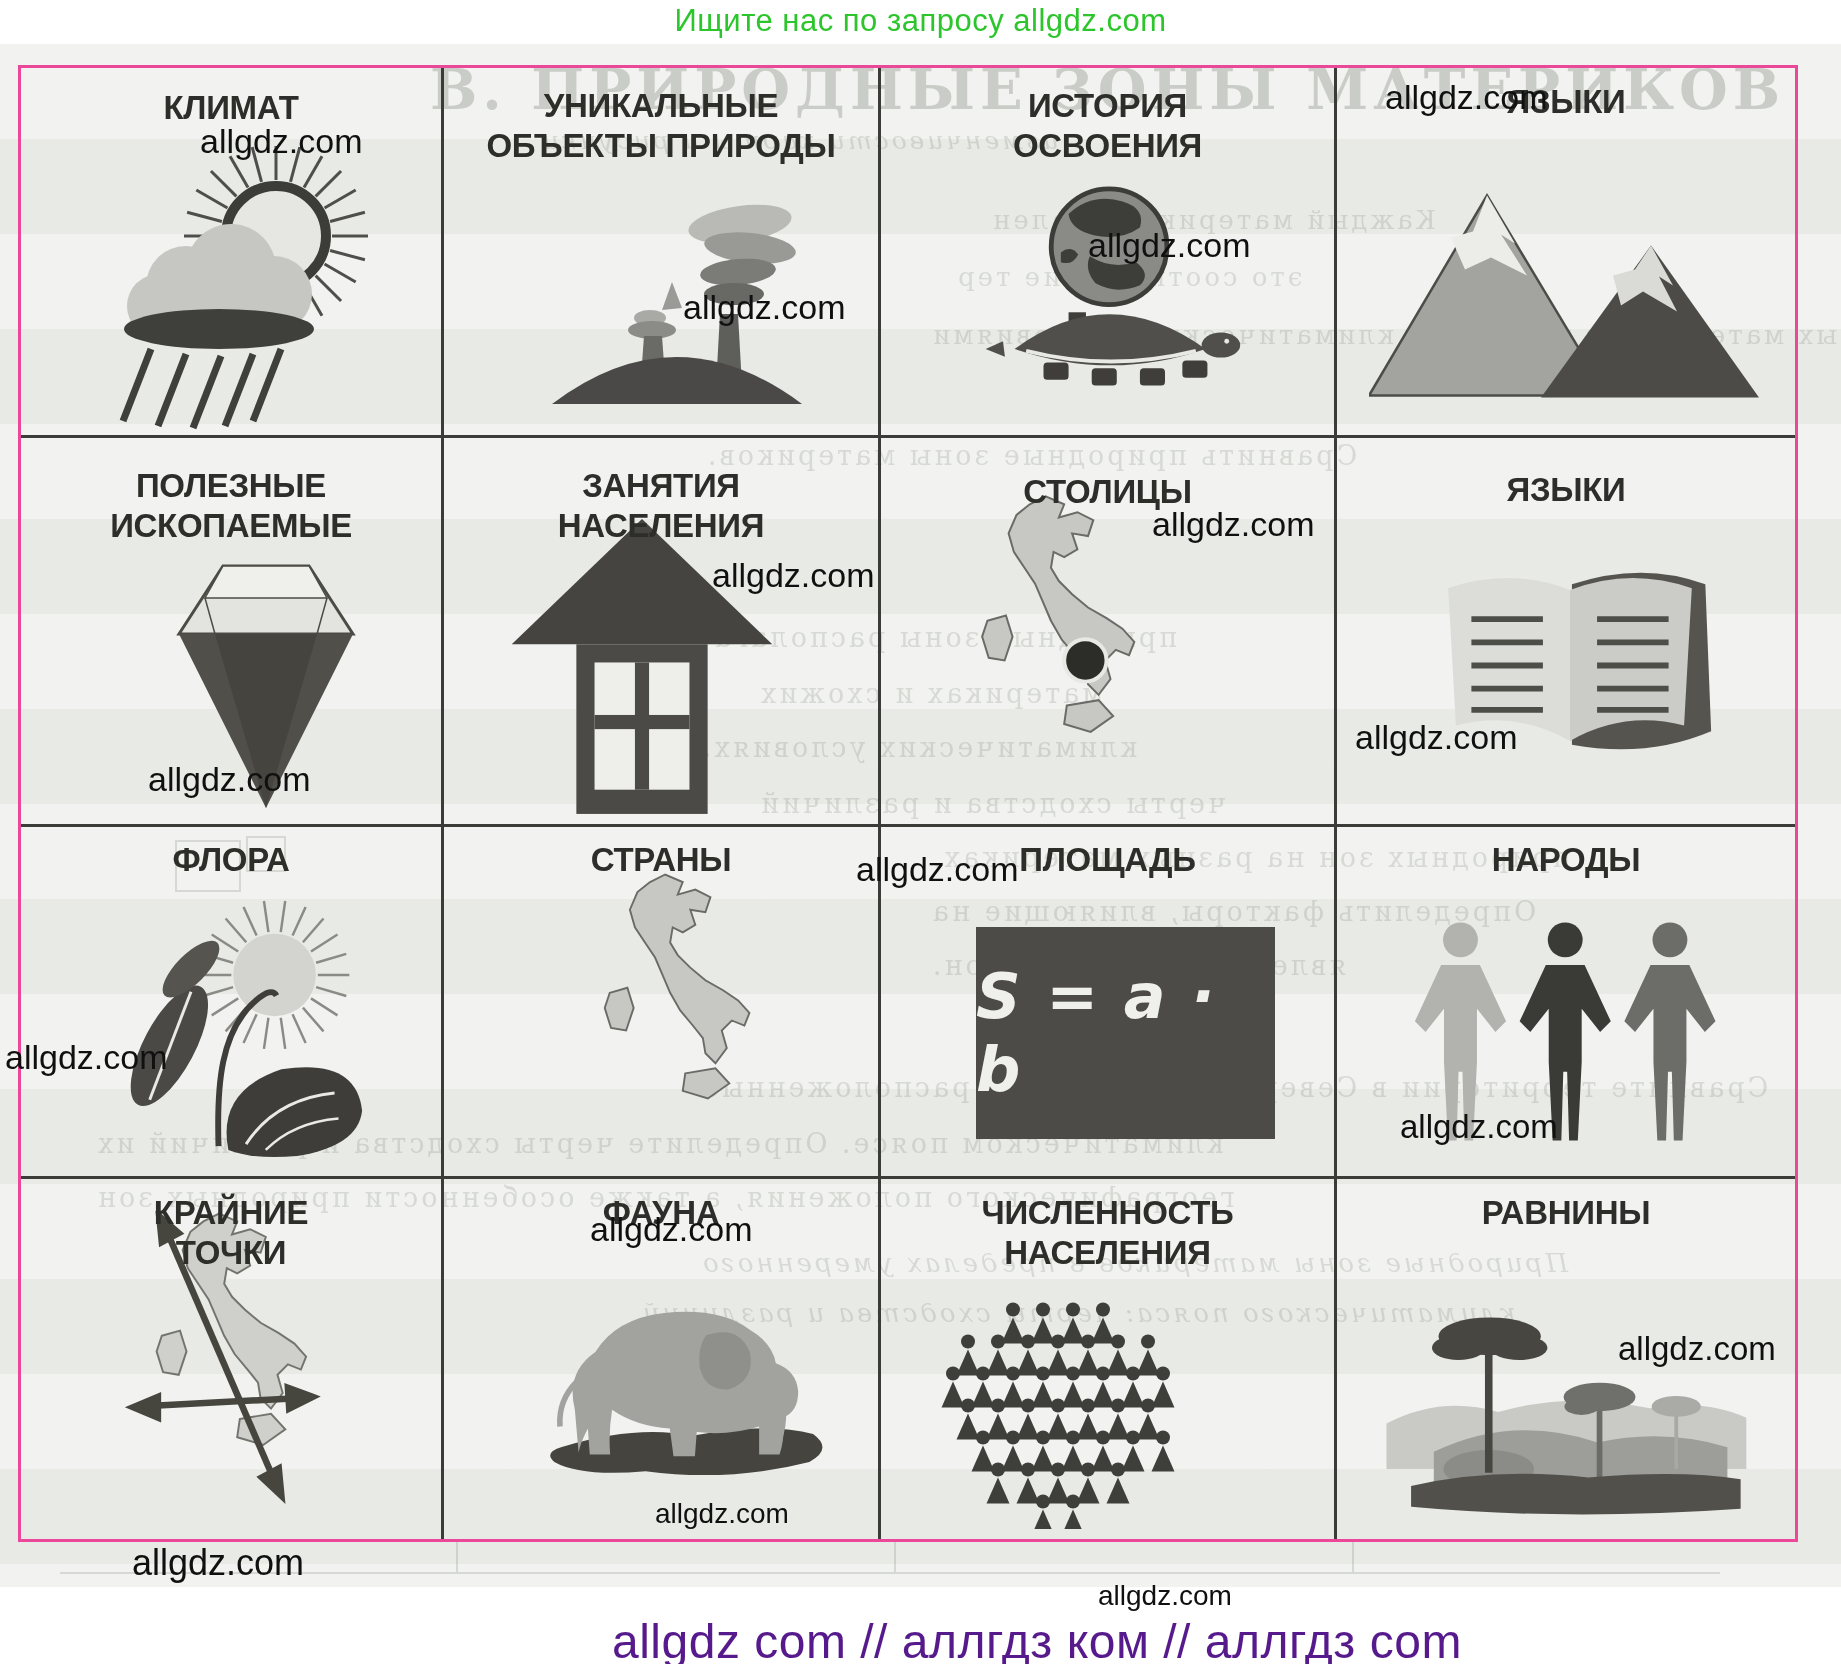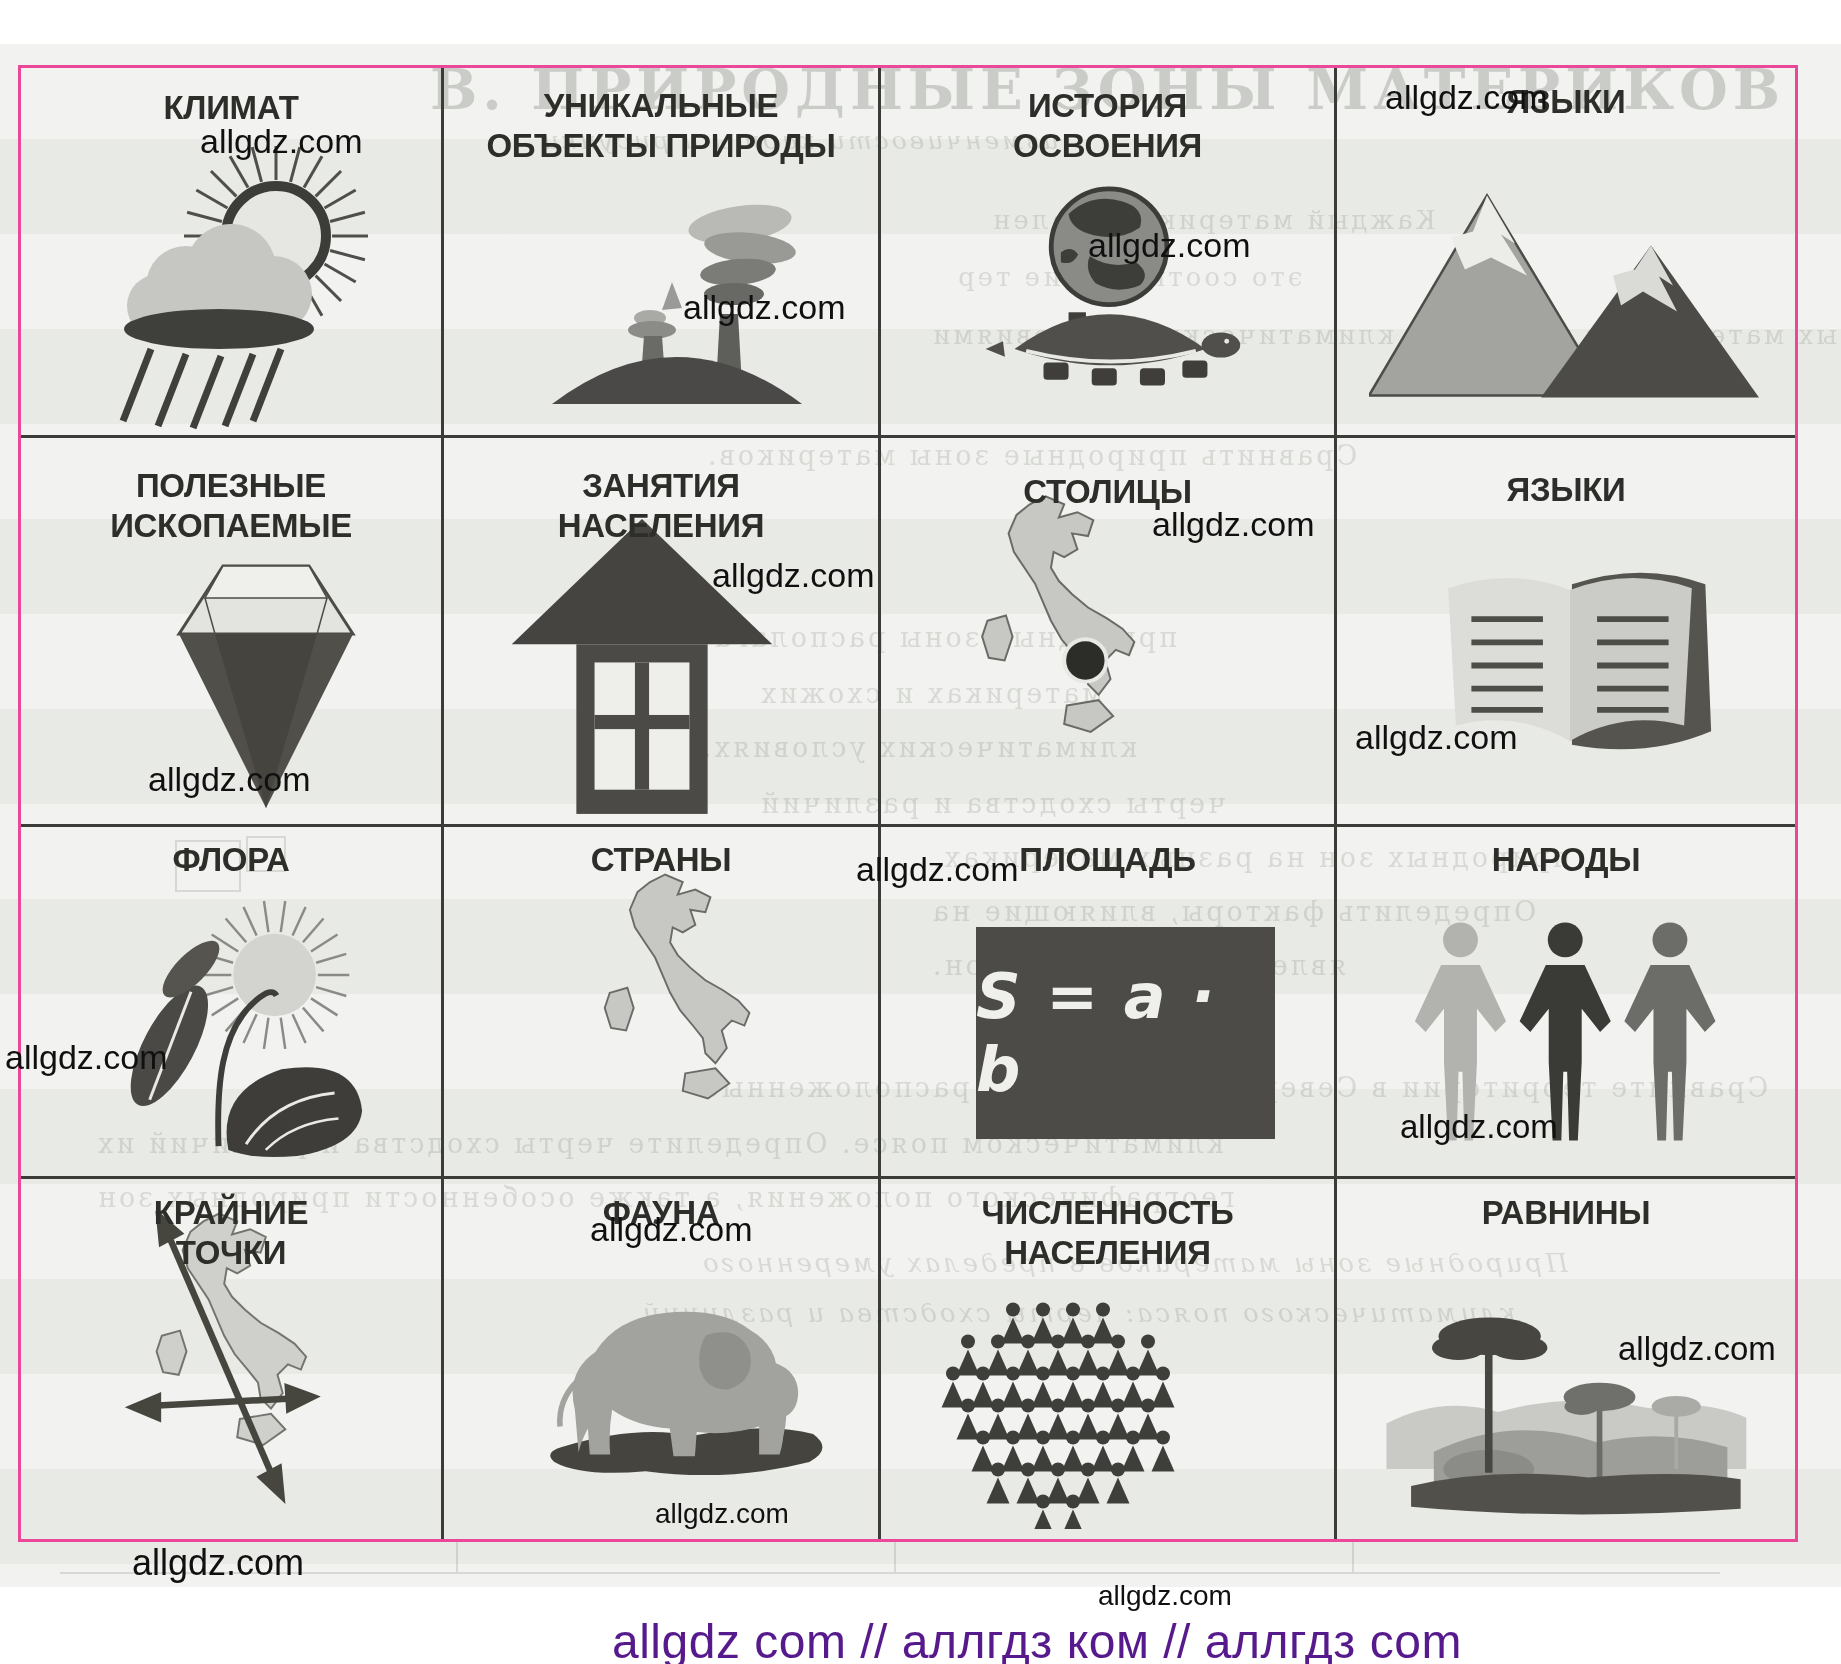--- a/index.html
+++ b/index.html
@@ -36,20 +36,21 @@
       font-size:62px;letter-spacing:2px;}
   
   .wm{position:absolute;color:#101010;font-family:"Liberation Sans",sans-serif;z-index:5;white-space:nowrap;}
 </style>
 </head>
 <body>
 
 <div class="page">
   <div class="paper"></div>
 
+  <div class="banner-green" style="color:#2cc52c;">Ищите нас по запросу allgdz.com</div>
 
   <div class="ghost">
     <div class="g gtitle" style="left:430px;top:56px;font-size:56px;">В. ПРИРОДНЫЕ ЗОНЫ МАТЕРИКОВ</div>
     <div class="g gm git" style="left:540px;top:126px;font-size:25px;">изменчивости карты и рисунки</div>
     <div class="g gm" style="left:990px;top:205px;font-size:26px;">Каждый материк уникален</div>
     <div class="g gm" style="left:955px;top:262px;font-size:26px;">это соотношение тер</div>
     <div class="g gm" style="left:930px;top:320px;font-size:26px;">разных материках с похожими климатическими условиями</div>
     <div class="g gm" style="left:705px;top:440px;font-size:27px;">Сравнить природные зоны материков.</div>
     <div class="g gm" style="left:700px;top:622px;font-size:27px;">природные зоны располага-</div>
     <div class="g gm" style="left:758px;top:678px;font-size:27px;">материках и схожих</div>

